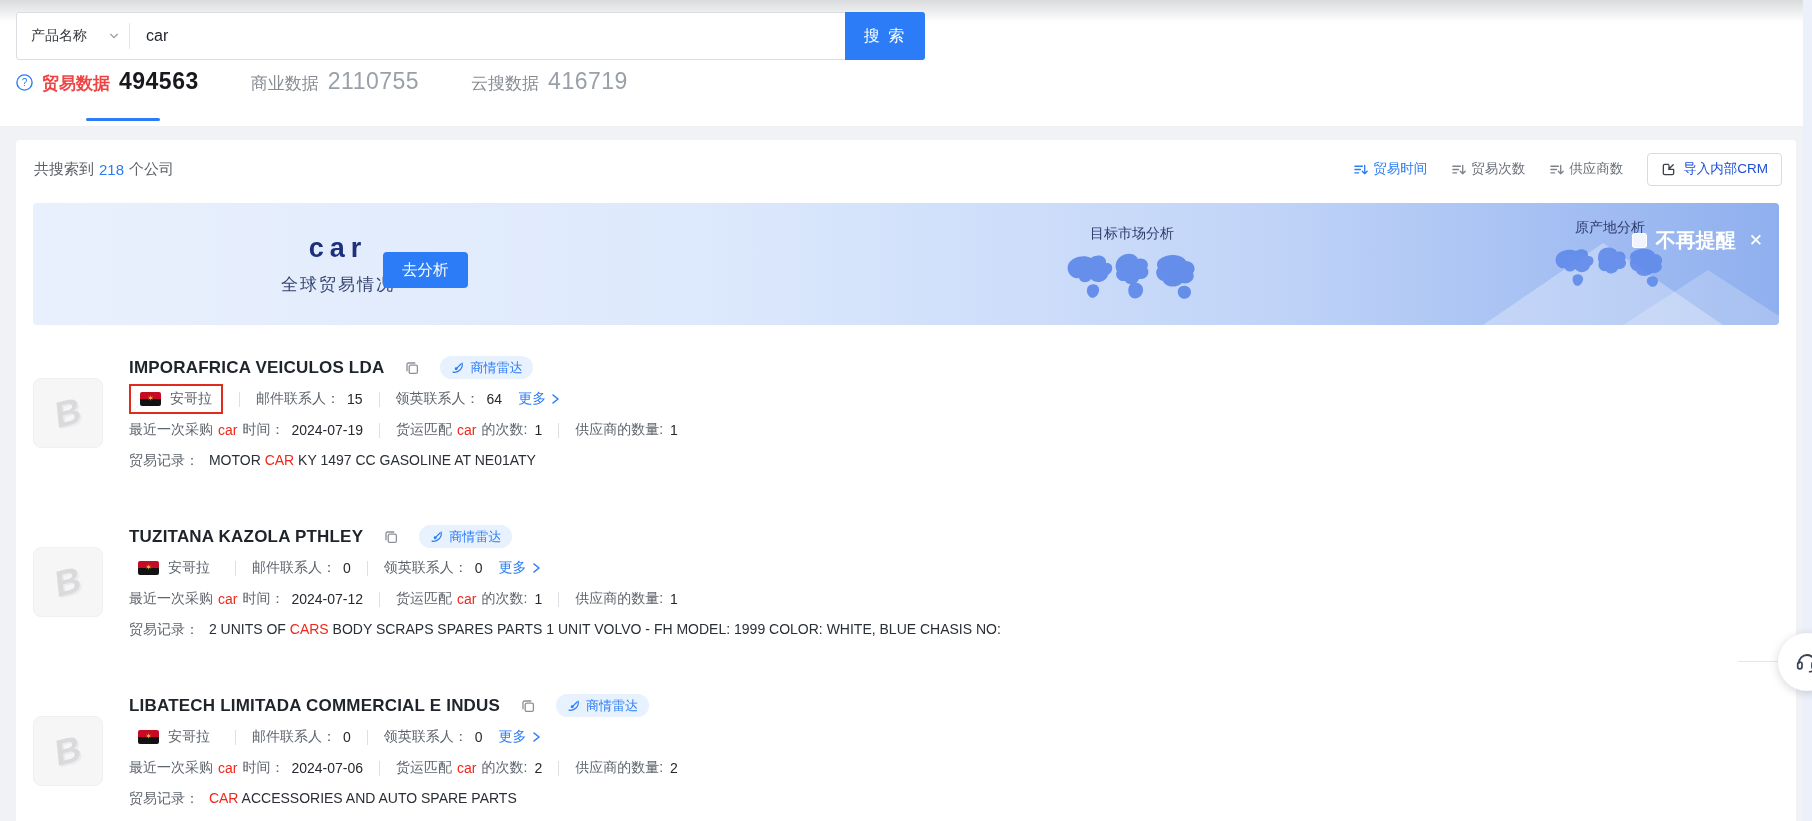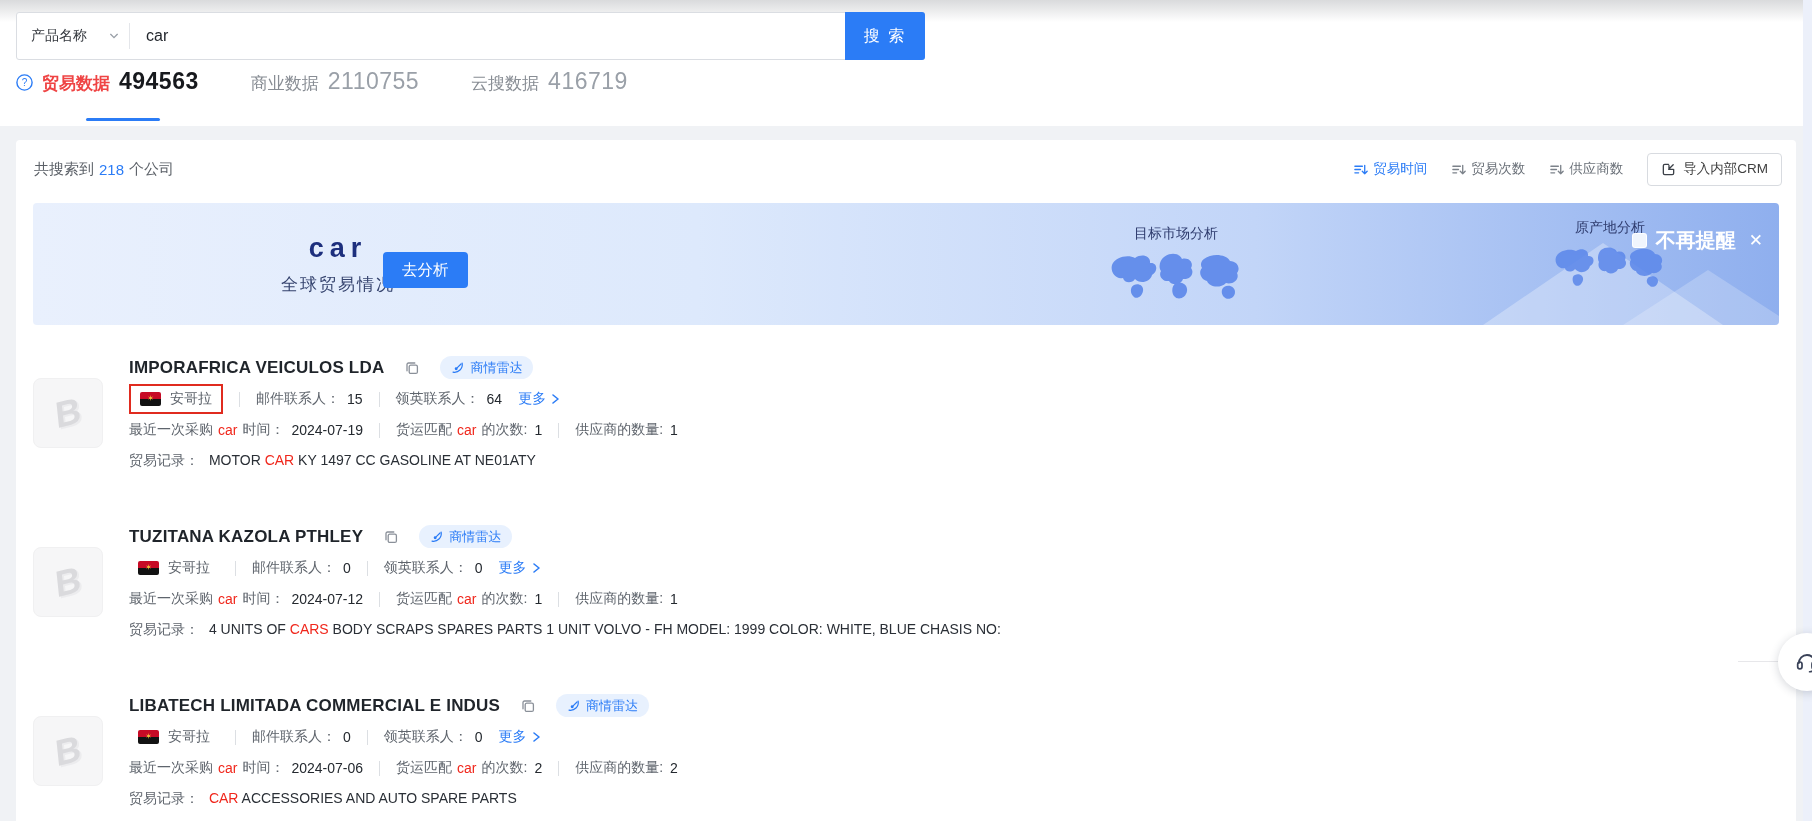--- a/index.html
+++ b/index.html
@@ -42,42 +42,42 @@
     background:#fff; border-radius:4px 4px 0 0; }
 
   .panel-header { position:absolute; left:18px; right:14px; top:12px; height:34px;
     display:flex; align-items:center; justify-content:space-between; }
   .found { font-size:15px; color:#5c6168; display:flex; gap:5px; align-items:center; }
   .found .blue { color:#2b7cf6; }
   .header-right { display:flex; align-items:center; gap:24px; }
   .sort-item { display:flex; align-items:center; gap:5px; font-size:13.5px; color:#6a7078; cursor:pointer; }
   .sort-item.active { color:#2b7cf6; }
   .btn-crm { display:flex; align-items:center; gap:7px; height:33px; padding:0 13px;
-    background:#fff; border:1px solid #d8dbe0; border-radius:4px; font-size:13.5px; color:#404040;
+    background:#fff; border:1px solid #d8dbe0; border-radius:4px; font-size:13.5px; color:#1d4ed8;
     cursor:pointer; font-family:"Liberation Sans","DejaVu Sans",sans-serif; }
 
   
   .banner { position:absolute; left:17px; top:63px; width:1746px; height:122px; border-radius:4px;
     background:linear-gradient(90deg,#e9f0fd 0%,#dde9fc 38%,#c2d5f8 70%,#8fafee 100%);
     overflow:hidden; }
   .mtn { position:absolute; bottom:0; width:0; height:0; }
   .mtn-1 { left:1450px; border-left:120px solid transparent; border-right:120px solid transparent;
     border-bottom:82px solid rgba(255,255,255,.30); }
   .mtn-2 { left:1590px; border-left:85px solid transparent; border-right:85px solid transparent;
     border-bottom:55px solid rgba(255,255,255,.22); }
   .kw-block { position:absolute; left:210px; top:30px; width:190px; text-align:center; }
   .kw-word { font-size:27px; color:#1d2f7d; letter-spacing:6px; font-weight:600; }
   .kw-sub { font-size:17px; color:#35436e; margin-top:9px; letter-spacing:2px; }
   .btn-analyze { position:absolute; left:350px; top:49px; height:36px; padding:0 19px;
     background:#2b7cf6; color:#fff; border:none; border-radius:4px; font-size:15.5px; cursor:pointer;
     font-family:"Liberation Sans","DejaVu Sans",sans-serif; }
   .feature { position:absolute; text-align:center; }
   .feature-label { font-size:14px; color:#2e3b6d; }
   .feat-1 { left:695px; top:20px; width:140px; }
-  .feat-2 { left:1063px; top:22px; width:160px; }
+  .feat-2 { left:1019px; top:22px; width:160px; }
   .feat-3 { left:1502px; top:16px; width:150px; }
   .mini-bars { display:flex; align-items:flex-end; justify-content:center; gap:7px;
     height:52px; margin-top:8px; }
   .mini-bars .bar { width:13px; background:#5f8ce9; border-radius:2px 2px 0 0; }
   .map-svg { margin-top:6px; }
   .dismiss { position:absolute; right:16px; top:24px; display:flex; align-items:center; gap:9px; }
   .checkbox { width:15px; height:15px; border-radius:3px; background:rgba(255,255,255,.85);
     border:1px solid rgba(255,255,255,.95); cursor:pointer; }
   .dismiss-label { font-size:20px; color:#fff;font-weight:bold; }
   .banner-close { font-size:17px; color:#fff; cursor:pointer; margin-left:4px; line-height:1; }
@@ -359,21 +359,21 @@
           <span class="meta-label">货运匹配</span>
           <span class="kw-red">car</span>
           <span class="meta-label">的次数:</span>
           <span class="meta-value">1</span>
           <span class="sep"></span>
           <span class="meta-label">供应商的数量:</span>
           <span class="meta-value">1</span>
         </div>
         <div class="row-record">
           <span class="meta-label">贸易记录：</span>
-          <span class="record-text"><span>4 UNITS OF </span><span class="record-kw">CARS</span><span> BODY SCRAPS SPARES PARTS 1 UNIT VOLVO - FH MODEL: 1999 COLOR: WHITE, BLUE CHASIS NO:</span></span>
+          <span class="record-text"><span>2 UNITS OF </span><span class="record-kw">CARS</span><span> BODY SCRAPS SPARES PARTS 1 UNIT VOLVO - FH MODEL: 1999 COLOR: WHITE, BLUE CHASIS NO:</span></span>
         </div>
       </div>
     </div>
 
     <div class="card">
       <div class="thumb">
           <div class="thumb-glyph">B</div>
         </div>
       <div class="card-body">
         <div class="row-title">

